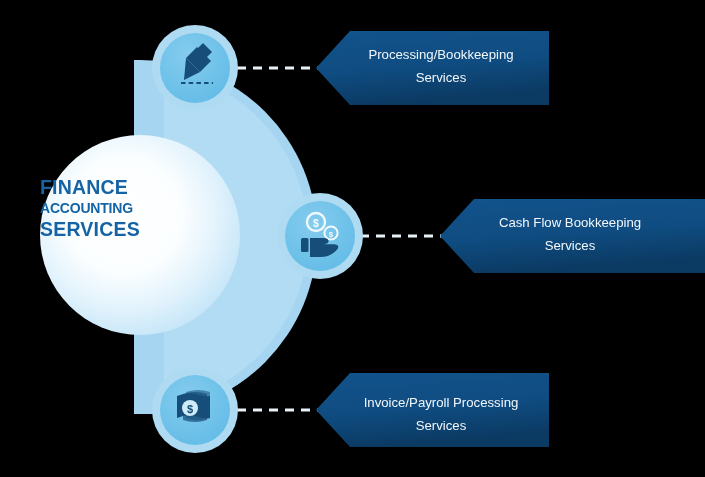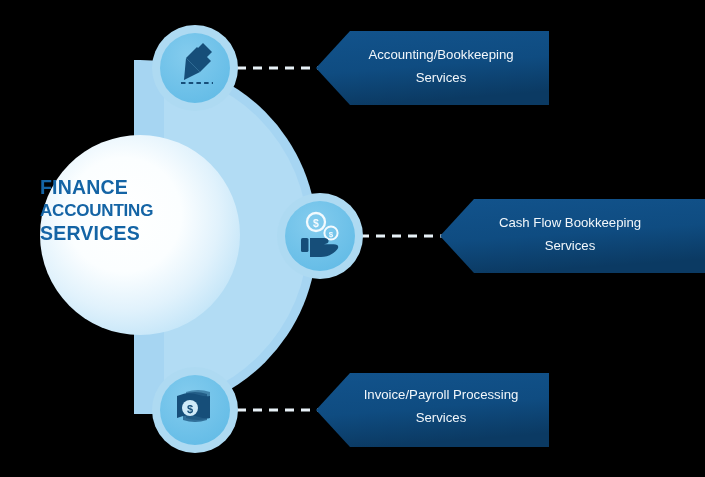--- a/index.html
+++ b/index.html
@@ -31,36 +31,36 @@
     top: 175px;
     width: 200px;
     color: #1464A5;
     font-weight: 700;
     font-size: 19.5px;
     line-height: 1.26;
     letter-spacing: 0.2px;
     pointer-events: none;
   }
   .hub-text .ln { display: block; white-space: nowrap; }
-  .hub-text .ln.wide { font-size: 17px; letter-spacing: -0.2px; }
+  .hub-text .ln.wide { font-size: 14px; letter-spacing: -0.2px; }
 
   
   .banner-label {
     position: absolute;
     color: #F2F7FB;
     font-size: 13.2px;
     line-height: 1.72;
     text-align: center;
     pointer-events: none;
   }
   .banner-label .ln { display: block; white-space: nowrap; }
 
   #label-0 { left: 341px; top: 44px;  width: 200px; }
   #label-1 { left: 462px; top: 212px; width: 216px; }
-  #label-2 { left: 341px; top: 384px; width: 200px; }
+  #label-2 { left: 341px; top: 392px; width: 200px; }
 </style>
 </head>
 <body>
 
 <div id="stage">
 
   <svg class="layer" viewBox="0 0 705 477">
     <defs>
       <radialGradient id="hubGrad" cx="42%" cy="40%" r="68%">
         <stop offset="0%" stop-color="#FFFFFF"></stop>
@@ -164,21 +164,21 @@
     </g>
   </svg>
 
   <div class="hub-text">
     <span class="ln">FINANCE</span>
     <span class="ln wide">ACCOUNTING</span>
     <span class="ln">SERVICES</span>
   </div>
 
   <div class="banner-label" id="label-0">
-    <span class="ln">Accounting/Bookkeeping</span>
+    <span class="ln">Processing/Bookkeeping</span>
     <span class="ln">Services</span>
   </div>
 
   <div class="banner-label" id="label-1">
     <span class="ln">Cash Flow Bookkeeping</span>
     <span class="ln">Services</span>
   </div>
 
   <div class="banner-label" id="label-2">
     <span class="ln">Invoice/Payroll Processing</span>

